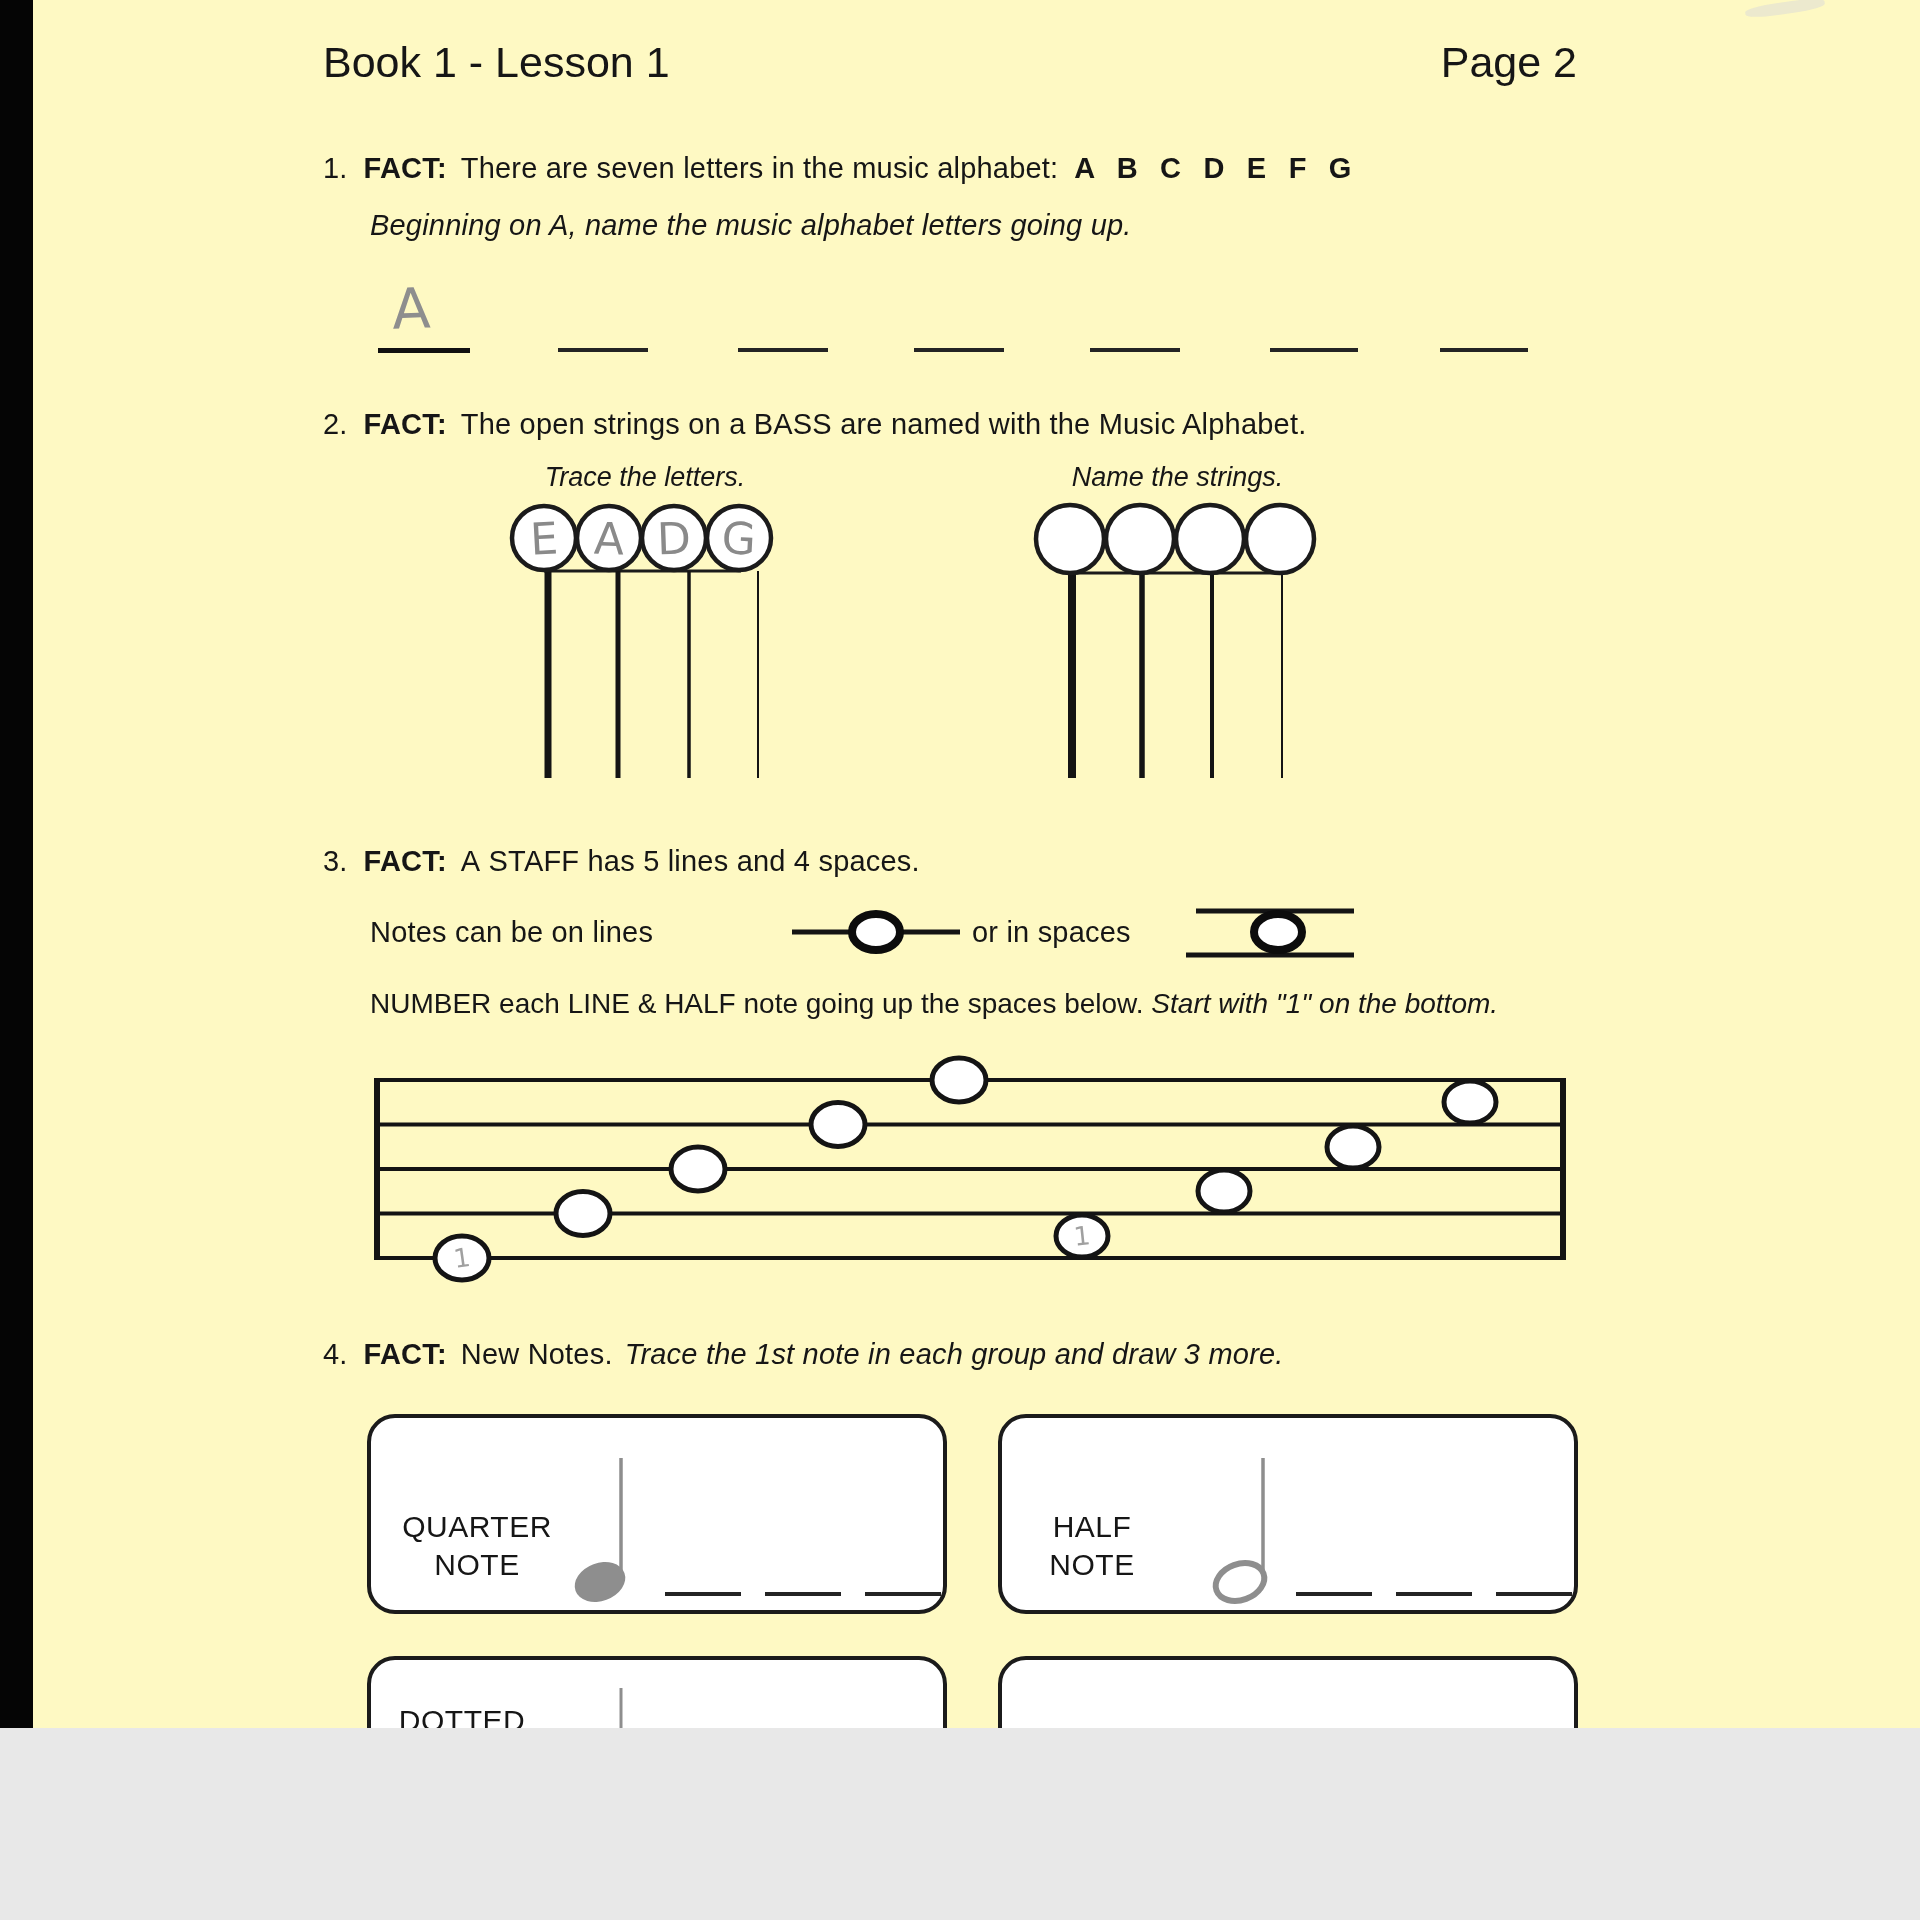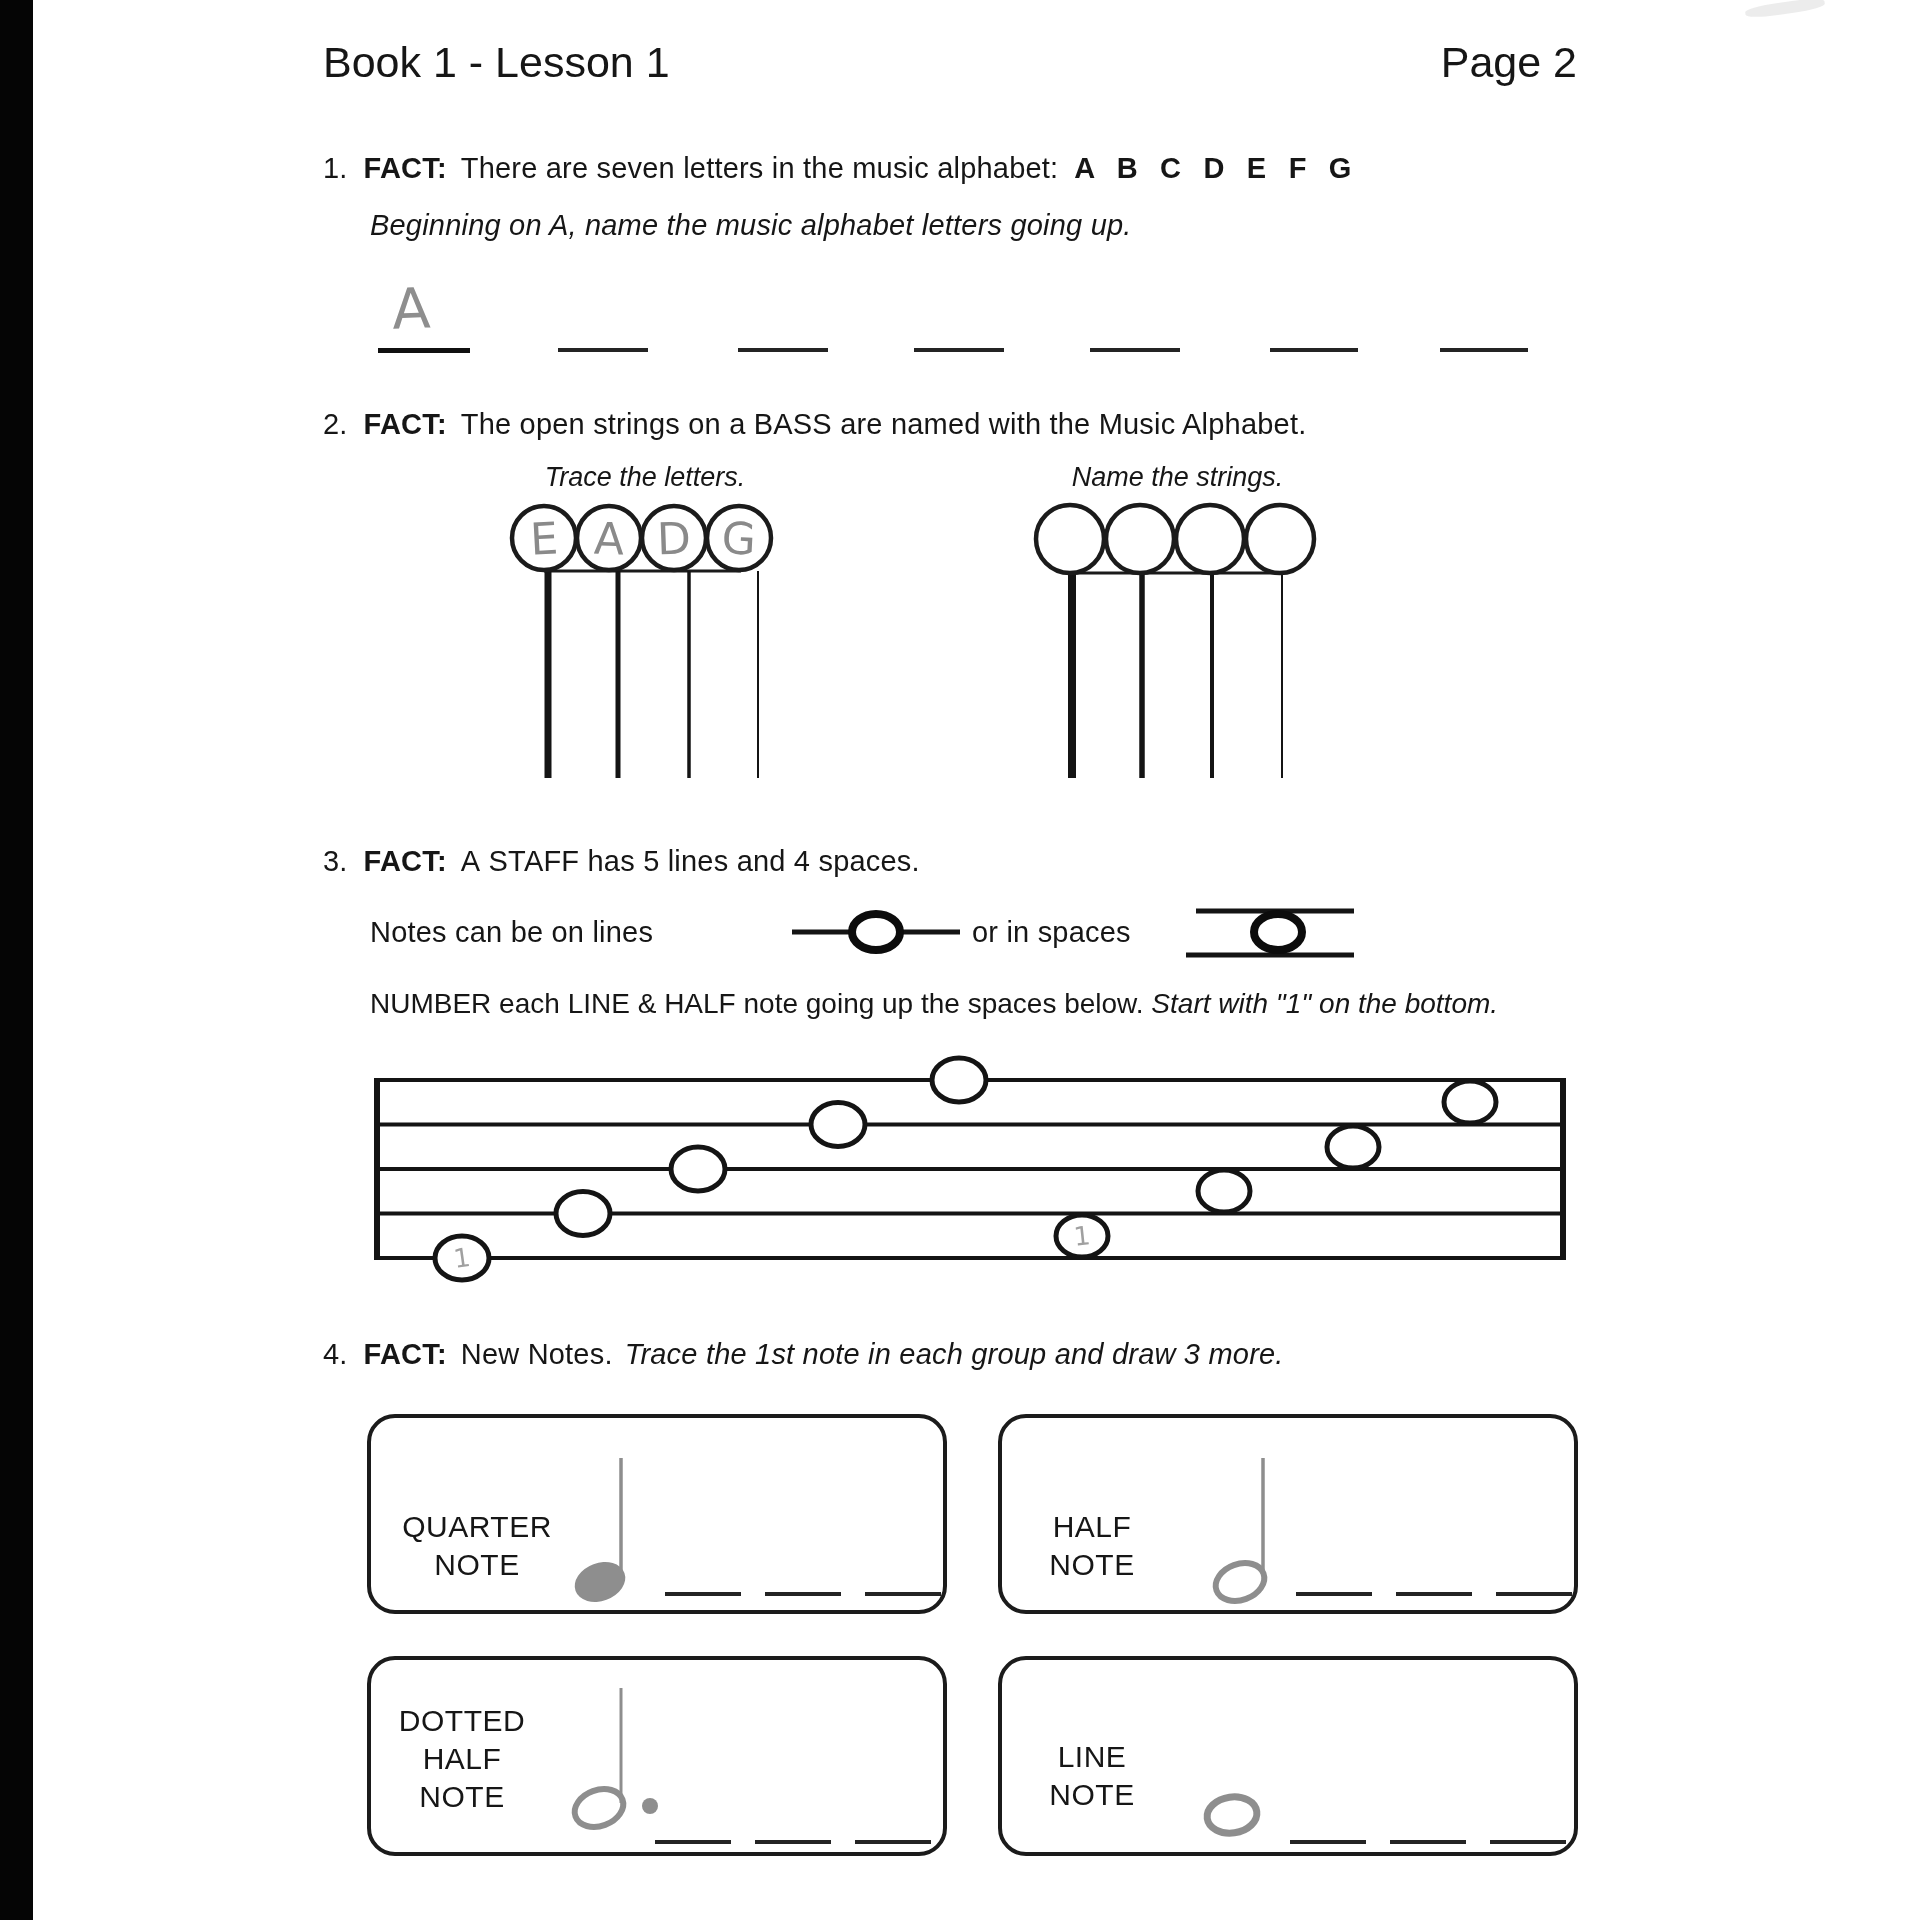--- a/index.html
+++ b/index.html
@@ -1,16 +1,16 @@
 <!DOCTYPE html>
 <html><head>
 <meta charset="utf-8">
 <style>
   html,body{margin:0;padding:0;background:#e8e8e8;}
-  .page{position:relative;width:1920px;height:1920px;background:#ffffff;
+  .page{position:relative;width:1920px;height:1728px;background:#fef9c3;
         font-family:"Liberation Sans",sans-serif;color:#161616;overflow:hidden;}
   .abs{position:absolute;white-space:nowrap;}
   .b{font-weight:normal;}
   .i{font-style:italic;}
   .row{font-size:29px;letter-spacing:0.2px;}
   .num{display:inline-block;margin-right:16px;}
   .fact{font-weight:bold;display:inline-block;margin-right:14px;}
   .seg{display:inline-block;}
   .gap-l{margin-left:12px;}
   .alpha{font-weight:bold;word-spacing:14px;margin-left:16px;}

